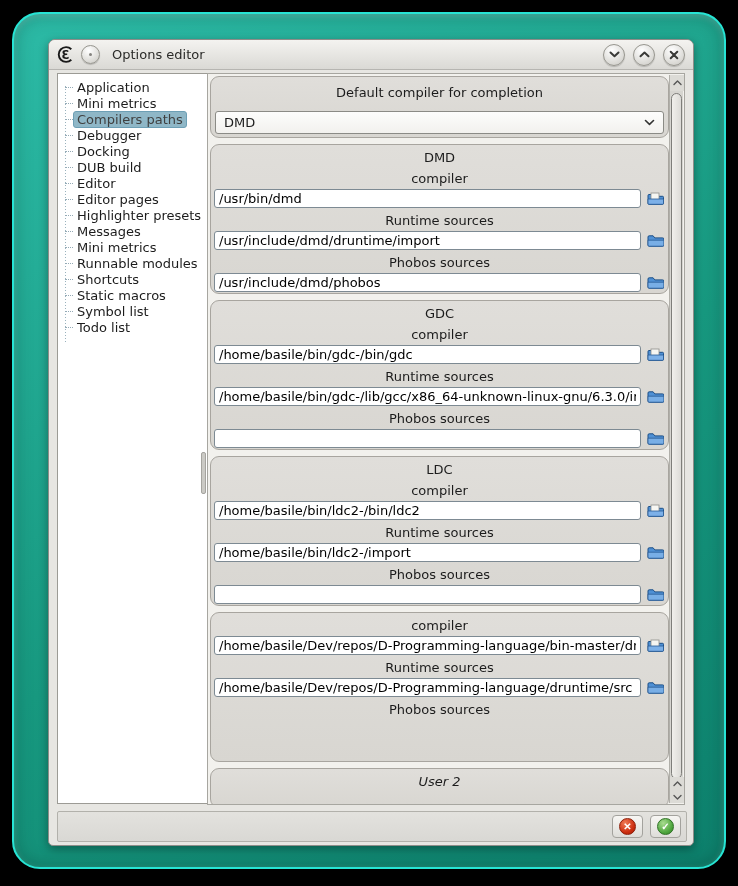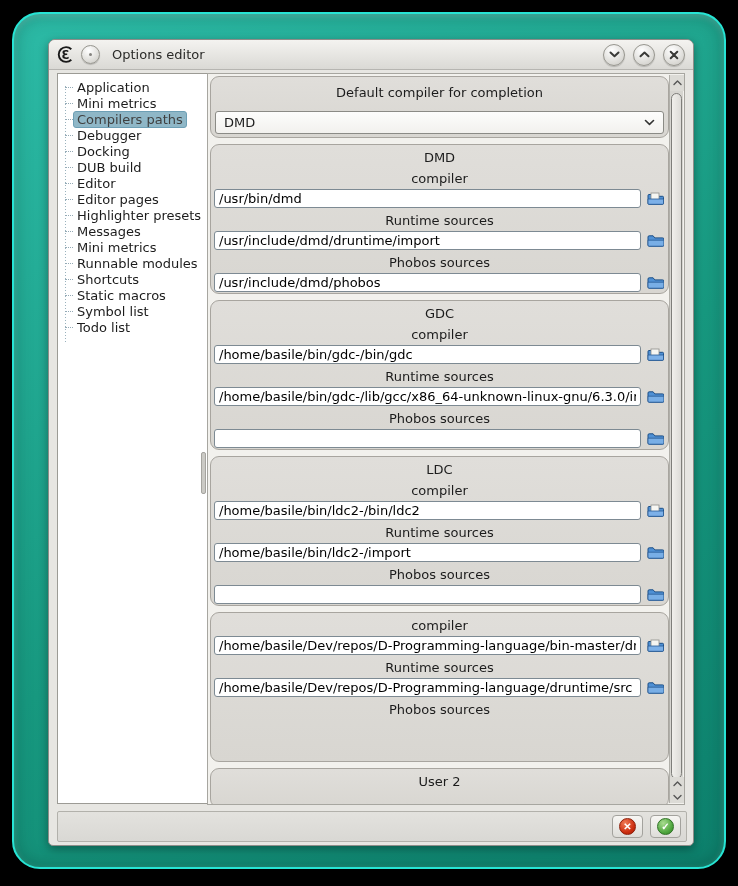--- a/index.html
+++ b/index.html
@@ -47,21 +47,21 @@
     background:#cbcac5; border:1px solid #a5a49f; border-radius:2px; }
 
   
   .scrollbox { position:absolute; left:158px; top:33px; width:478px; height:732px;
     background:#f2f1ed; border:1px solid #a7a6a0; overflow:hidden; }
   .groups { position:absolute; left:2px; top:2px; width:459px; }
   .grp { background:linear-gradient(#e0deda,#d8d6d1); border:1px solid #a8a59f; border-radius:9px;
     margin-bottom:6px; overflow:hidden; }
   .grp.h150 { height:150px; }
   .grp.h62 { height:62px; }
-  .grp.stub { height:40px; }
+  .grp.stub { height:40px;font-style:italic; }
   .grp-title { text-align:center; height:16px; margin:5px 0 2px; }
   .grp.h62 .grp-title { margin-top:8px; }
   .f-label { text-align:center; height:16px; margin-top:5px; }
   .field-row { display:flex; align-items:center; height:19px; margin:2px 3px 0; gap:5px; }
   .path-input { flex:1; height:19px; border:1px solid #7d8a93; border-radius:3px; background:#fff;
     font:13px "DejaVu Sans","Liberation Sans",sans-serif; padding:0 4px; color:#000; min-width:0; }
   .icon-btn { width:19px; height:17px; border:none; background:transparent; padding:0; display:flex;
     align-items:center; justify-content:center; cursor:default; }
   .combo { height:23px; margin:10px 4px 0; background:linear-gradient(#fdfdfc,#f2f1ee);
     border:1px solid #8b8b86; border-radius:3px; display:flex; align-items:center; padding:0 8px; cursor:default; }

